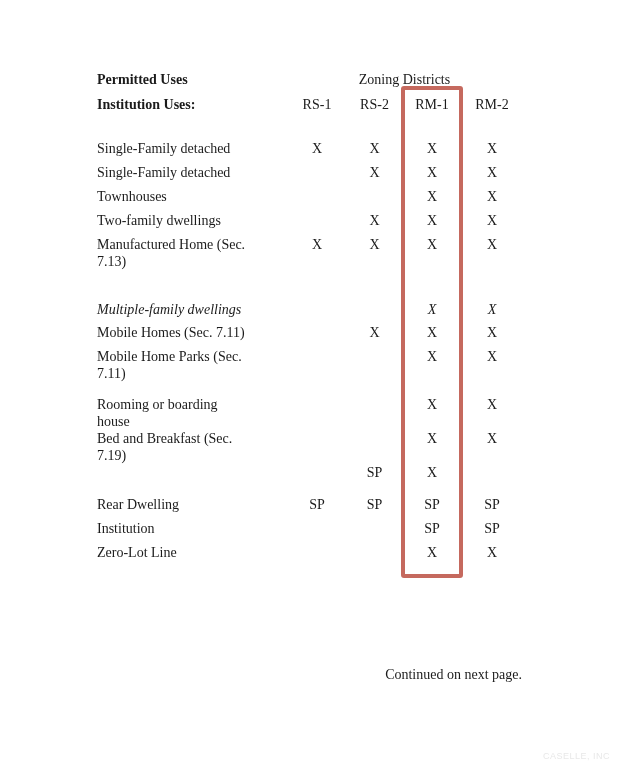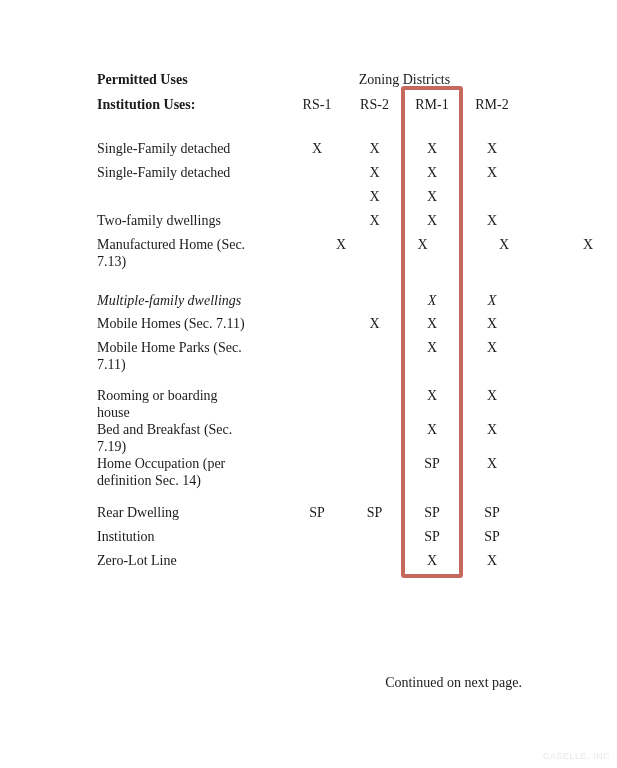--- a/index.html
+++ b/index.html
@@ -28,21 +28,21 @@
   }
   .cell { line-height: 17px; }
   .label { white-space: pre; }
   .bold { font-weight: bold; }
   .center { text-align: center; }
   .mark, .colhead { text-align: center; }
   .span4 { grid-column: 2 / 6; }
   #header-row1 { margin-bottom: 8px; }
   #header-row2 { margin-bottom: 27px; }
   #rows .row { margin-bottom: 7px; }
-  #rows .row:nth-child(5)  { margin-bottom: 22px; gap: 24px; }
+  #rows .row:nth-child(5)  { margin-bottom: 31px; }
   #rows .row:nth-child(6)  { margin-bottom: 6px; font-style: italic; }
   #rows .row:nth-child(8)  { margin-bottom: 14px; }
   #rows .row:nth-child(9)  { margin-bottom: 0; }
   #rows .row:nth-child(10) { margin-bottom: 0; }
   #rows .row:nth-child(11) { margin-bottom: 15px; }
   #rows .row:nth-child(12) { }
   #rows .row:nth-child(14) { margin-bottom: 0; }
   .continued {
     margin-top: 105px;
     margin-left: 60px;
@@ -98,20 +98,21 @@
           <div class="cell mark">X</div>
         </div>
         <div class="grid row">
           <div class="cell label">Single-Family detached</div>
           <div class="cell mark"></div>
           <div class="cell mark">X</div>
           <div class="cell mark">X</div>
           <div class="cell mark">X</div>
         </div>
         <div class="grid row">
+          <div class="cell label">Townhouses</div>
           <div class="cell mark"></div>
           <div class="cell mark"></div>
           <div class="cell mark">X</div>
           <div class="cell mark">X</div>
         </div>
         <div class="grid row">
           <div class="cell label">Two-family dwellings</div>
           <div class="cell mark"></div>
           <div class="cell mark">X</div>
           <div class="cell mark">X</div>
@@ -157,22 +158,20 @@
         </div>
         <div class="grid row">
           <div class="cell label">Bed and Breakfast (Sec.
 7.19)</div>
           <div class="cell mark"></div>
           <div class="cell mark"></div>
           <div class="cell mark">X</div>
           <div class="cell mark">X</div>
         </div>
         <div class="grid row">
-          <div class="cell label">Home Occupation (per
-definition Sec. 14)</div>
           <div class="cell mark"></div>
           <div class="cell mark"></div>
           <div class="cell mark">SP</div>
           <div class="cell mark">X</div>
         </div>
         <div class="grid row">
           <div class="cell label">Rear Dwelling</div>
           <div class="cell mark">SP</div>
           <div class="cell mark">SP</div>
           <div class="cell mark">SP</div>

